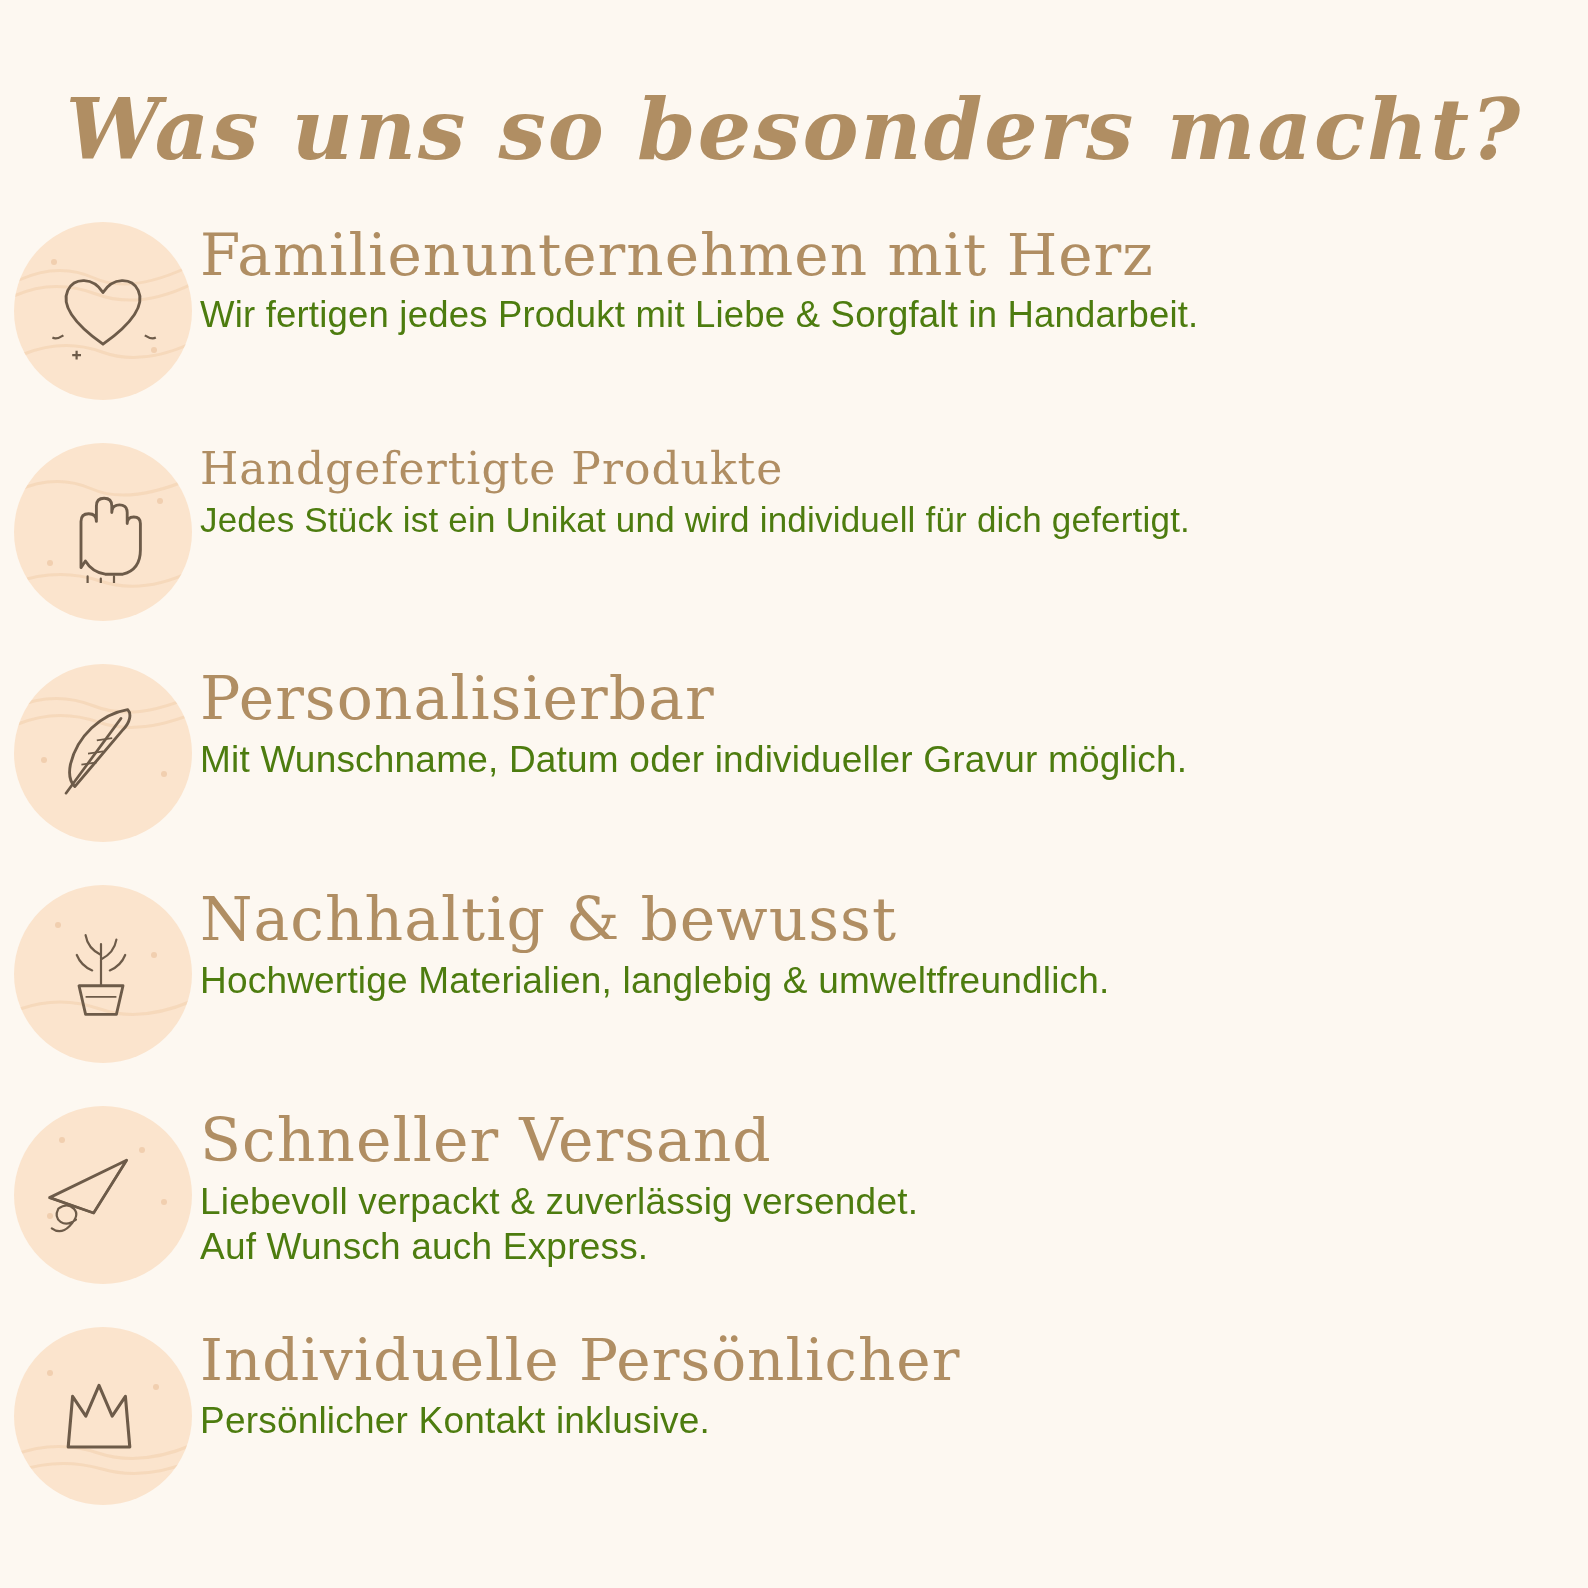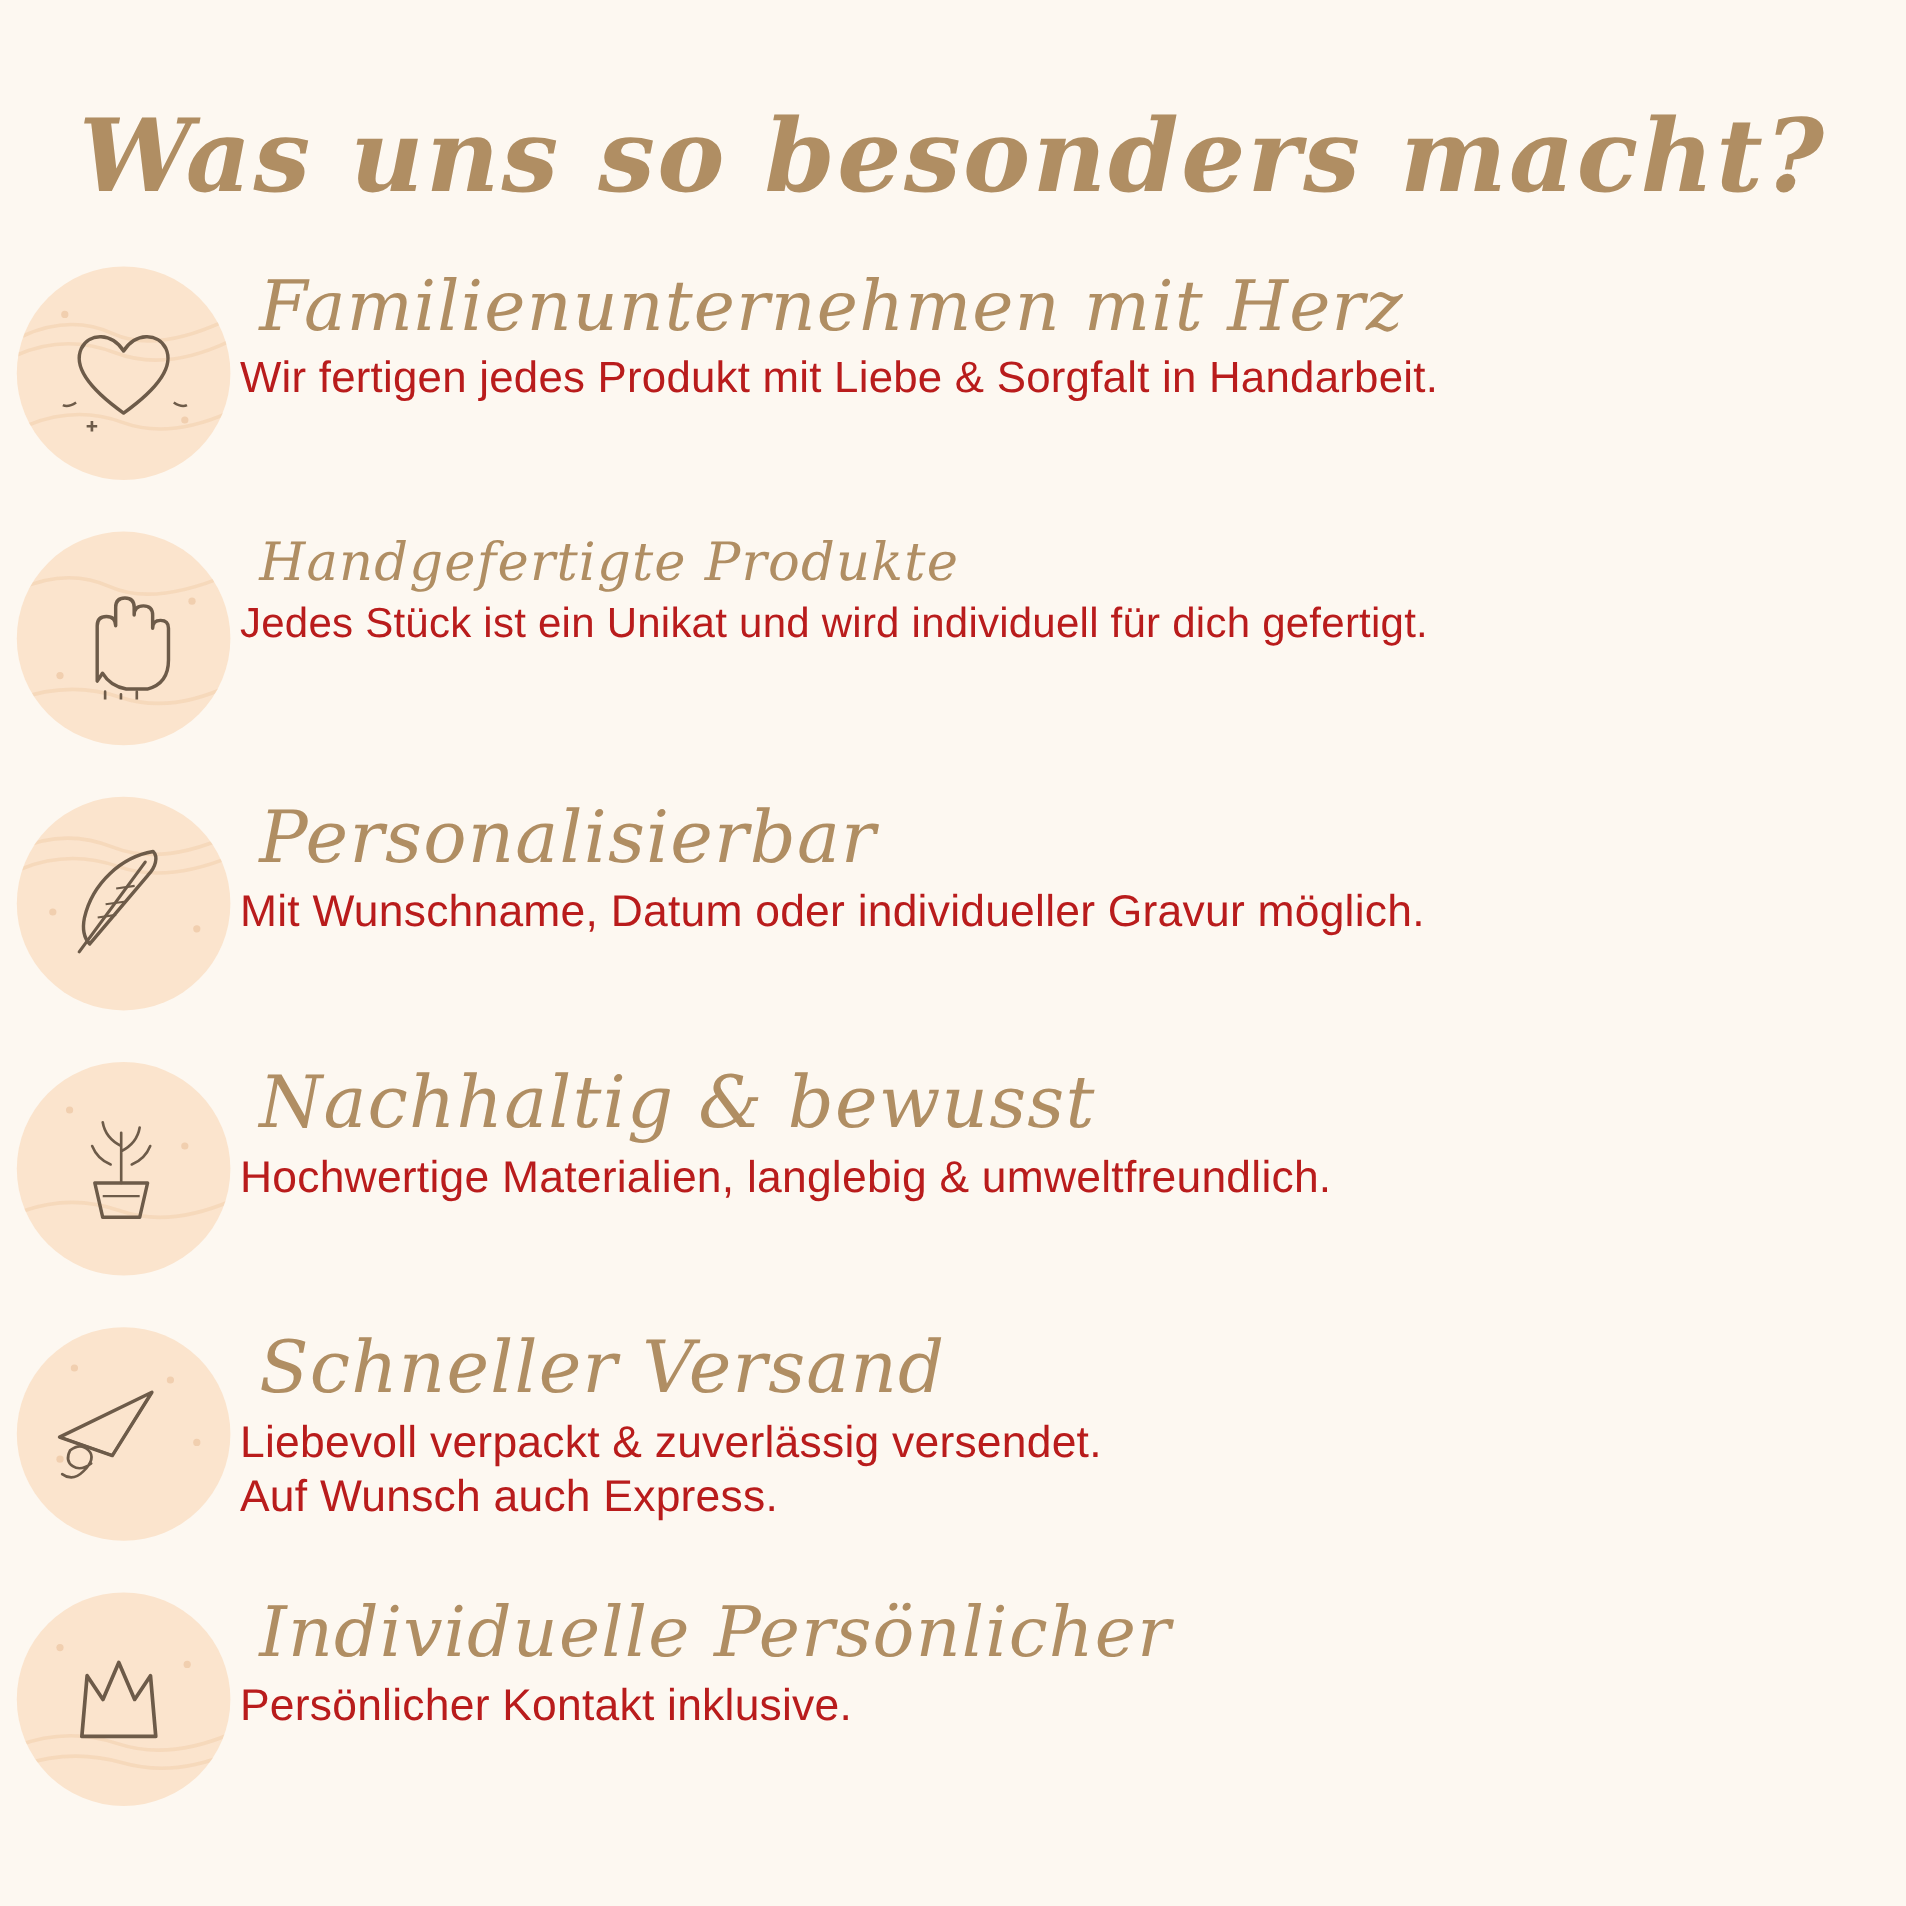--- a/index.html
+++ b/index.html
@@ -85,31 +85,30 @@
 
   .texts {
     flex: 1 1 auto;
     padding-top: 10px;
     min-width: 0;
   }
 
   .title {
     color: #b08e63;
     font-family: "DejaVu Serif", serif;
-    font-style: italic;
     font-weight: 400;
     font-size: 60px;
     line-height: 1.08;
     letter-spacing: 1px;
-    margin: 0 0 6px 16px;
+    margin: 0 0 6px 0;
     white-space: nowrap;
   }
 
   .desc {
-    color: #b91c1c;
+    color: #4d7c0f;
     font-family: "Liberation Sans", sans-serif;
     font-size: 37px;
     line-height: 1.22;
     margin: 0;
     letter-spacing: .2px;
   }
   .desc .line { display: block; white-space: nowrap; }
 
   
   .row-0 .title { font-size: 58px; }

